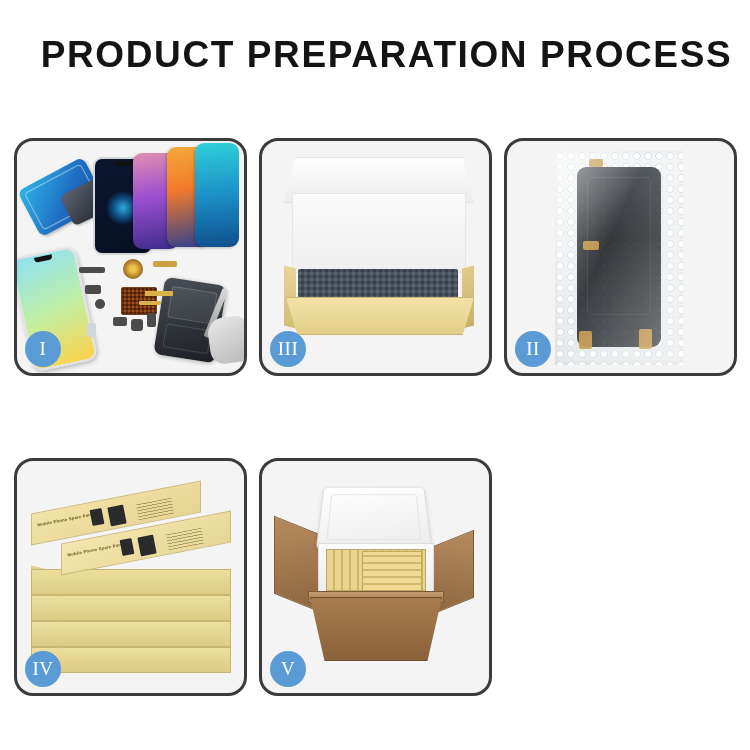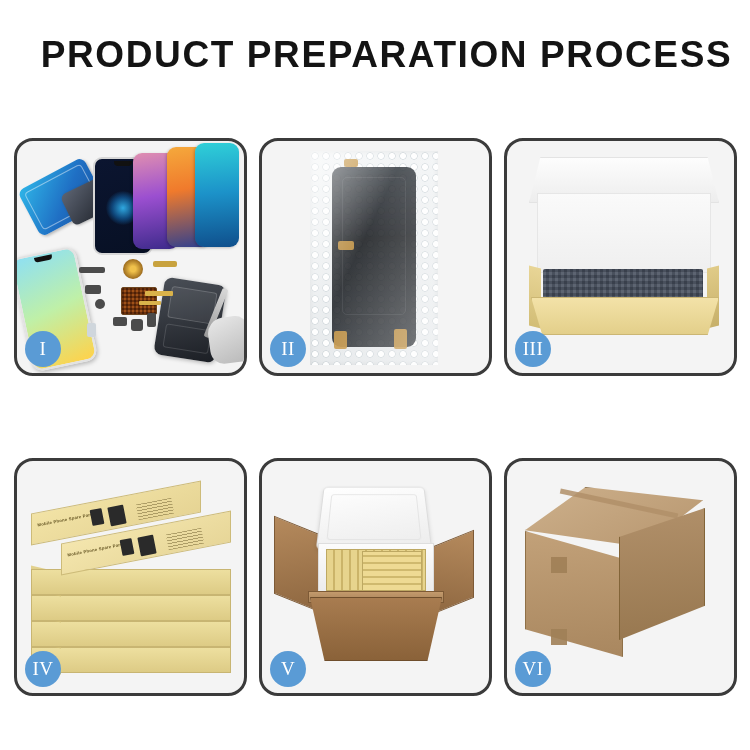--- a/index.html
+++ b/index.html
@@ -208,46 +208,46 @@
         <div class="flex" style="left:128px;top:150px;width:28px;height:5px;"></div>
         <div class="flex" style="left:122px;top:160px;width:22px;height:4px;"></div>
         <div class="tool"></div>
         <div class="hand"></div>
       </div>
       <div class="badge">I</div>
     </div>
 
     <div class="panel">
       <div class="stage">
+        <div class="b3-lid"></div>
+        <div class="b3-inner"></div>
+        <div class="b3-sideL"></div>
+        <div class="b3-sideR"></div>
+        <div class="b3-foam"></div>
+        <div class="b3-front"></div>
+      </div>
+      <div class="badge">III</div>
+    </div>
+
+    <div class="panel">
+      <div class="stage">
         <div class="bw-wrap">
           <div class="bw-part"></div>
           <div class="bw-tape" style="left:34px;top:8px;width:14px;height:8px;"></div>
           <div class="bw-tape" style="left:28px;top:90px;width:16px;height:9px;"></div>
           <div class="bw-tape" style="left:24px;top:180px;width:13px;height:18px;"></div>
           <div class="bw-tape" style="left:84px;top:178px;width:13px;height:20px;"></div>
           <div class="bw-sheen"></div>
         </div>
       </div>
       <div class="badge">II</div>
     </div>
 
     <div class="panel">
       <div class="stage">
-        <div class="b3-lid"></div>
-        <div class="b3-inner"></div>
-        <div class="b3-sideL"></div>
-        <div class="b3-sideR"></div>
-        <div class="b3-foam"></div>
-        <div class="b3-front"></div>
-      </div>
-      <div class="badge">III</div>
-    </div>
-
-    <div class="panel">
-      <div class="stage">
         <div class="slabL" style="top:186px;"></div>
         <div class="slab" style="top:186px;"></div>
         <div class="slabL" style="top:160px;"></div>
         <div class="slab" style="top:160px;"></div>
         <div class="slabL" style="top:134px;"></div>
         <div class="slab" style="top:134px;"></div>
         <div class="slabL" style="top:108px;"></div>
         <div class="slab" style="top:108px;"></div>
 
         <div class="st st-top2"></div>
@@ -272,26 +272,15 @@
         <div class="v-lid"></div>
         <div class="v-foam"></div>
         <div class="v-fill"></div>
         <div class="v-fill2"></div>
         <div class="v-rim"></div>
         <div class="v-front"></div>
       </div>
       <div class="badge">V</div>
     </div>
 
-    <div class="panel">
-      <div class="stage">
-        <div class="c-top"></div>
-        <div class="c-seam"></div>
-        <div class="c-left"></div>
-        <div class="c-right"></div>
-        <div class="c-tape" style="left:44px;top:96px;width:16px;height:16px;"></div>
-        <div class="c-tape" style="left:44px;top:168px;width:16px;height:16px;"></div>
-      </div>
-      <div class="badge">VI</div>
-    </div>
 
   </div>
 </div>
 
 </body></html>

